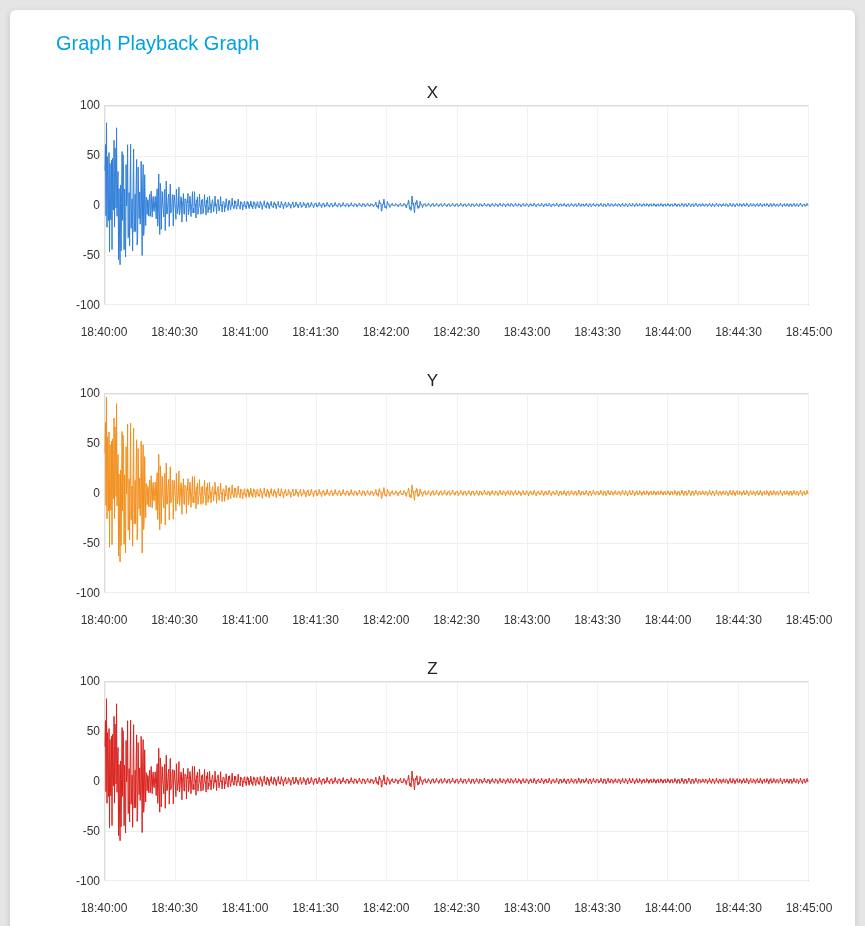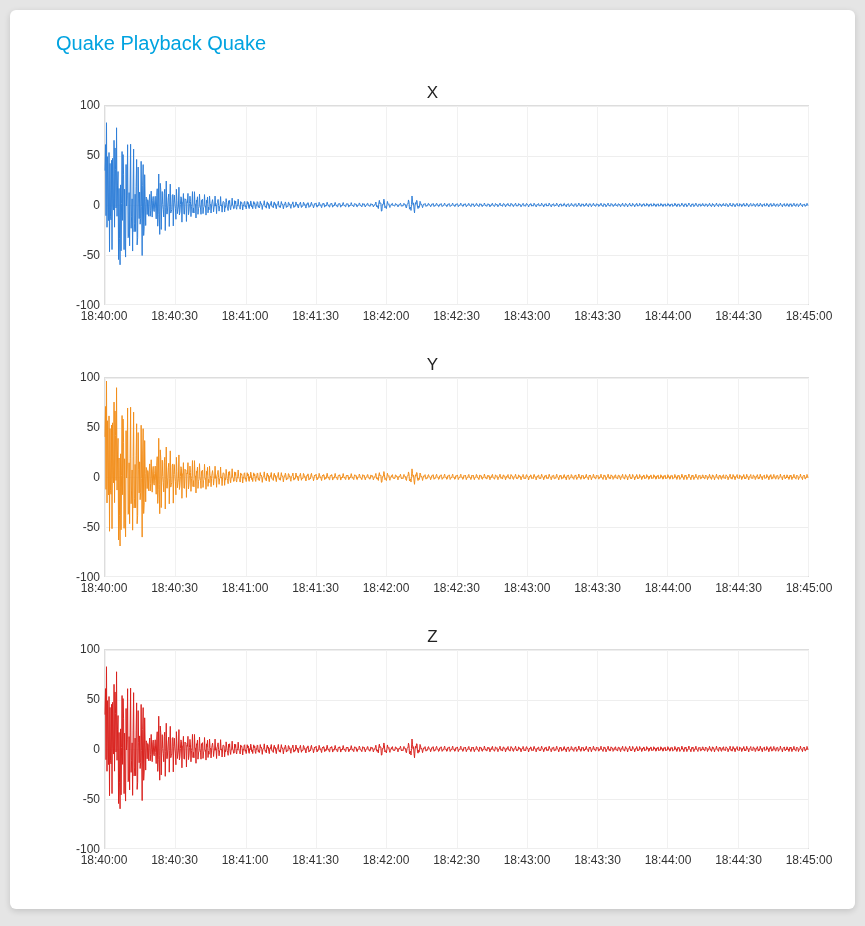--- a/index.html
+++ b/index.html
@@ -107,40 +107,40 @@
   }
   .plot-frame svg {
     position: absolute;
     left: 0; top: 0; width: 100%; height: 100%;
     overflow: visible;
   }
   .x-axis {
     position: relative;
     height: 18px;
     margin-left: 48px;
-    margin-top: 4px;
+    margin-top: 20px;
   }
   .x-axis .xtick {
     position: absolute;
     top: 0;
     transform: translateX(-50%);
     font-size: 12px;
     color: #333;
     white-space: nowrap;
   }
 
 </style>
 </head>
 <body>
 
 <div class="window">
 
 
   <div class="content">
-    <div class="page-title">Quake Playback Quake</div>
+    <div class="page-title">Graph Playback Graph</div>
 
     <div class="charts" id="charts">
 
     <div class="chart-block">
           <div class="chart-title">X</div>
           <div class="chart-body">
             <div class="y-axis">
               <div class="ytick" style="top: 100%;">-100</div>
               <div class="ytick" style="top: 75%;">-50</div>
               <div class="ytick" style="top: 50%;">0</div>

